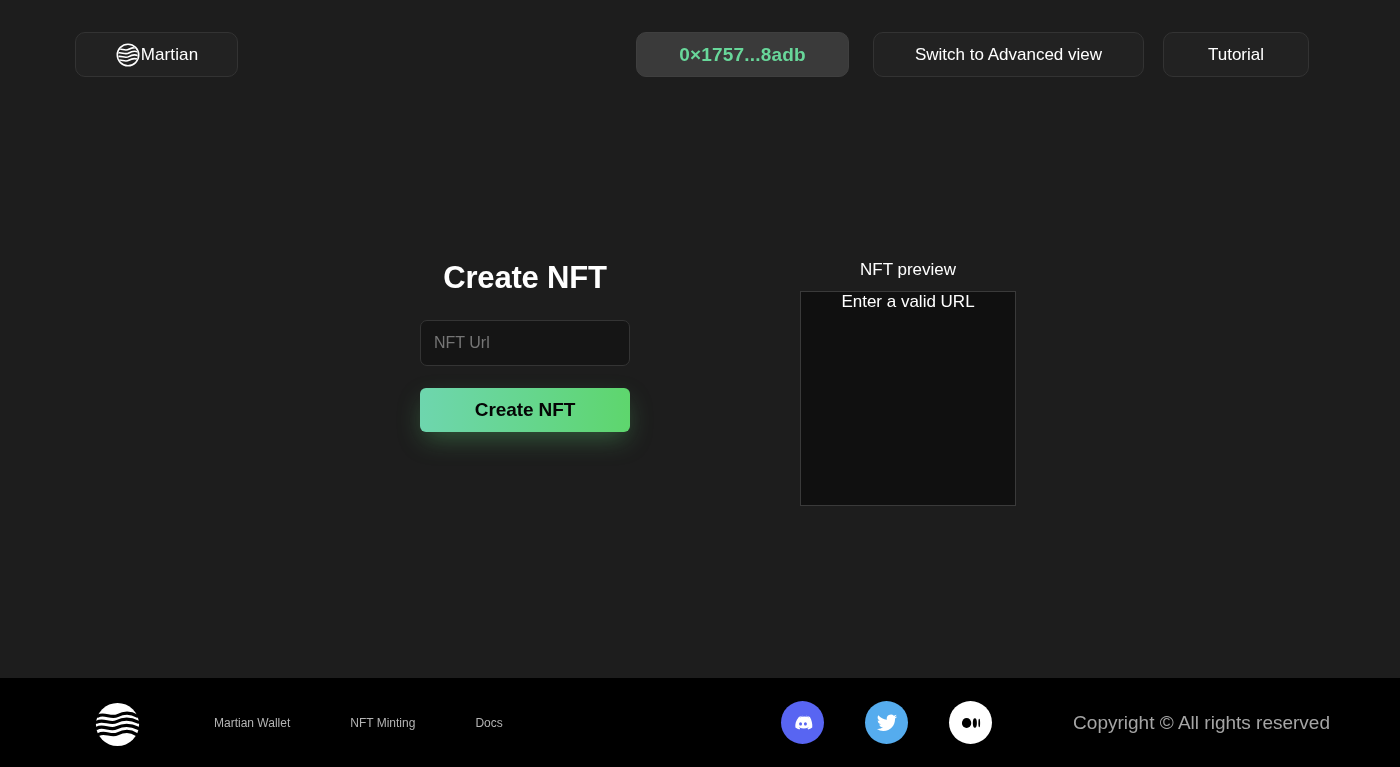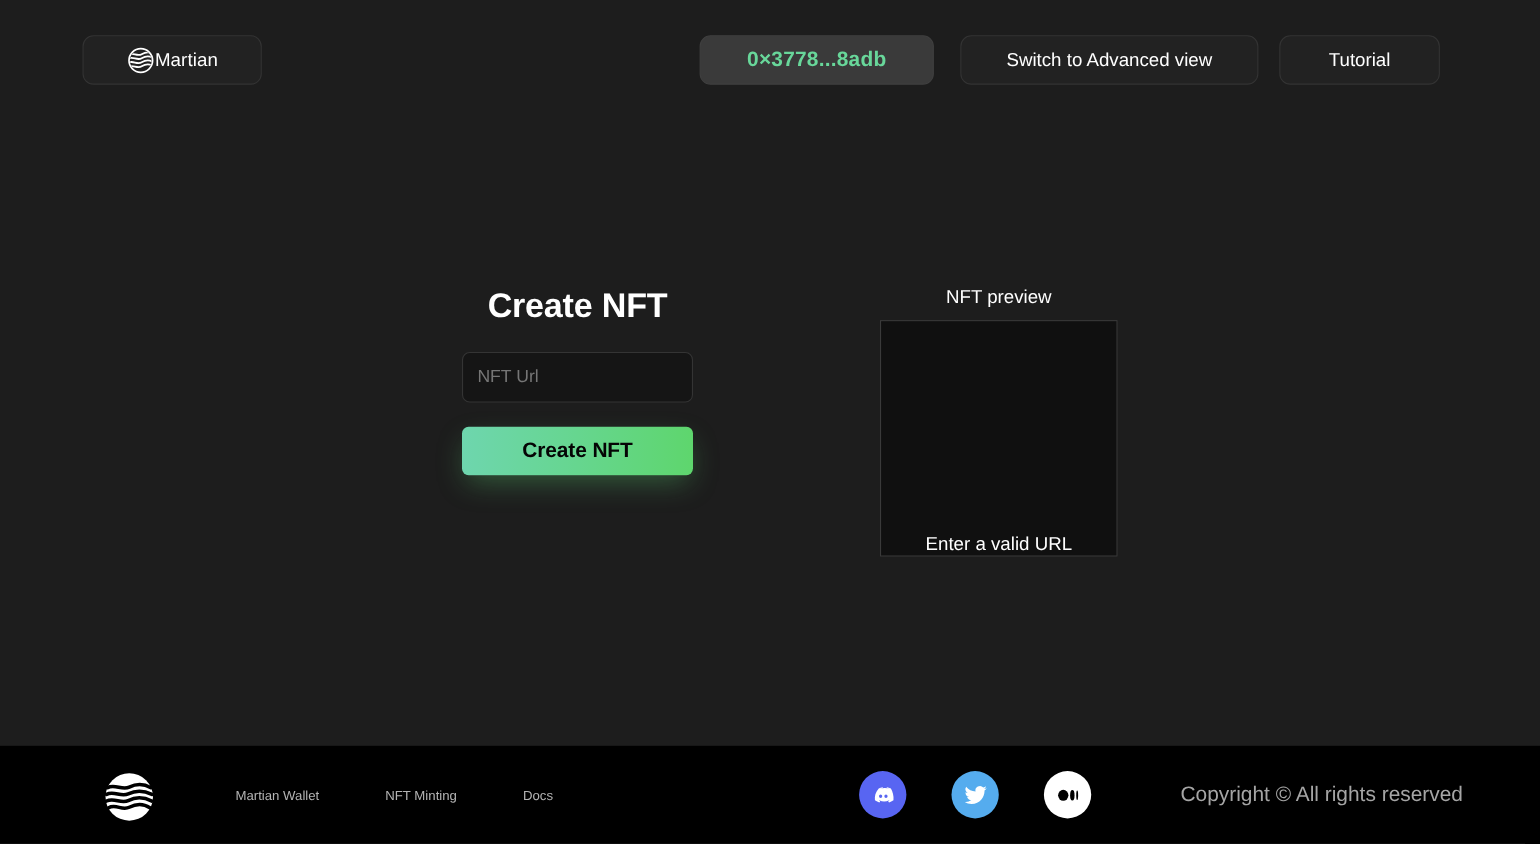--- a/index.html
+++ b/index.html
@@ -160,21 +160,21 @@
     text-align: center;
     margin-bottom: 11px;
   }
 
   .preview-box {
     width: 216px;
     height: 215px;
     background: #101010;
     border: 1px solid #3a3a3a;
     display: flex;
-    align-items: flex-end;
+    align-items: flex-start;
     justify-content: center;
   }
 
   .preview-message {
     font-size: 17px;
     color: #ffffff;
   }
 
   
   .footer {
@@ -266,21 +266,21 @@
           <path d="M2 14 C7 11, 12 16.5, 17 13.5 S27 11, 31 14"></path>
           <path d="M2 18.5 C7 15.5, 12 21, 17 18 S27 15.5, 31 18.5"></path>
           <path d="M2 23 C7 20, 12 25.5, 17 22.5 S27 20, 31 23"></path>
         </g>
       </svg>
     </span>
     <span class="brand-label">Martian</span>
   </div>
 
   <div class="addr-button">
-    <span class="addr-text">0×3778...8adb</span>
+    <span class="addr-text">0×1757...8adb</span>
   </div>
 
   <div class="ghost-button advanced-button">Switch to Advanced view</div>
 
   <div class="ghost-button tutorial-button">Tutorial</div>
 </div>
 
 <div class="main">
 
   <div class="form-col">

